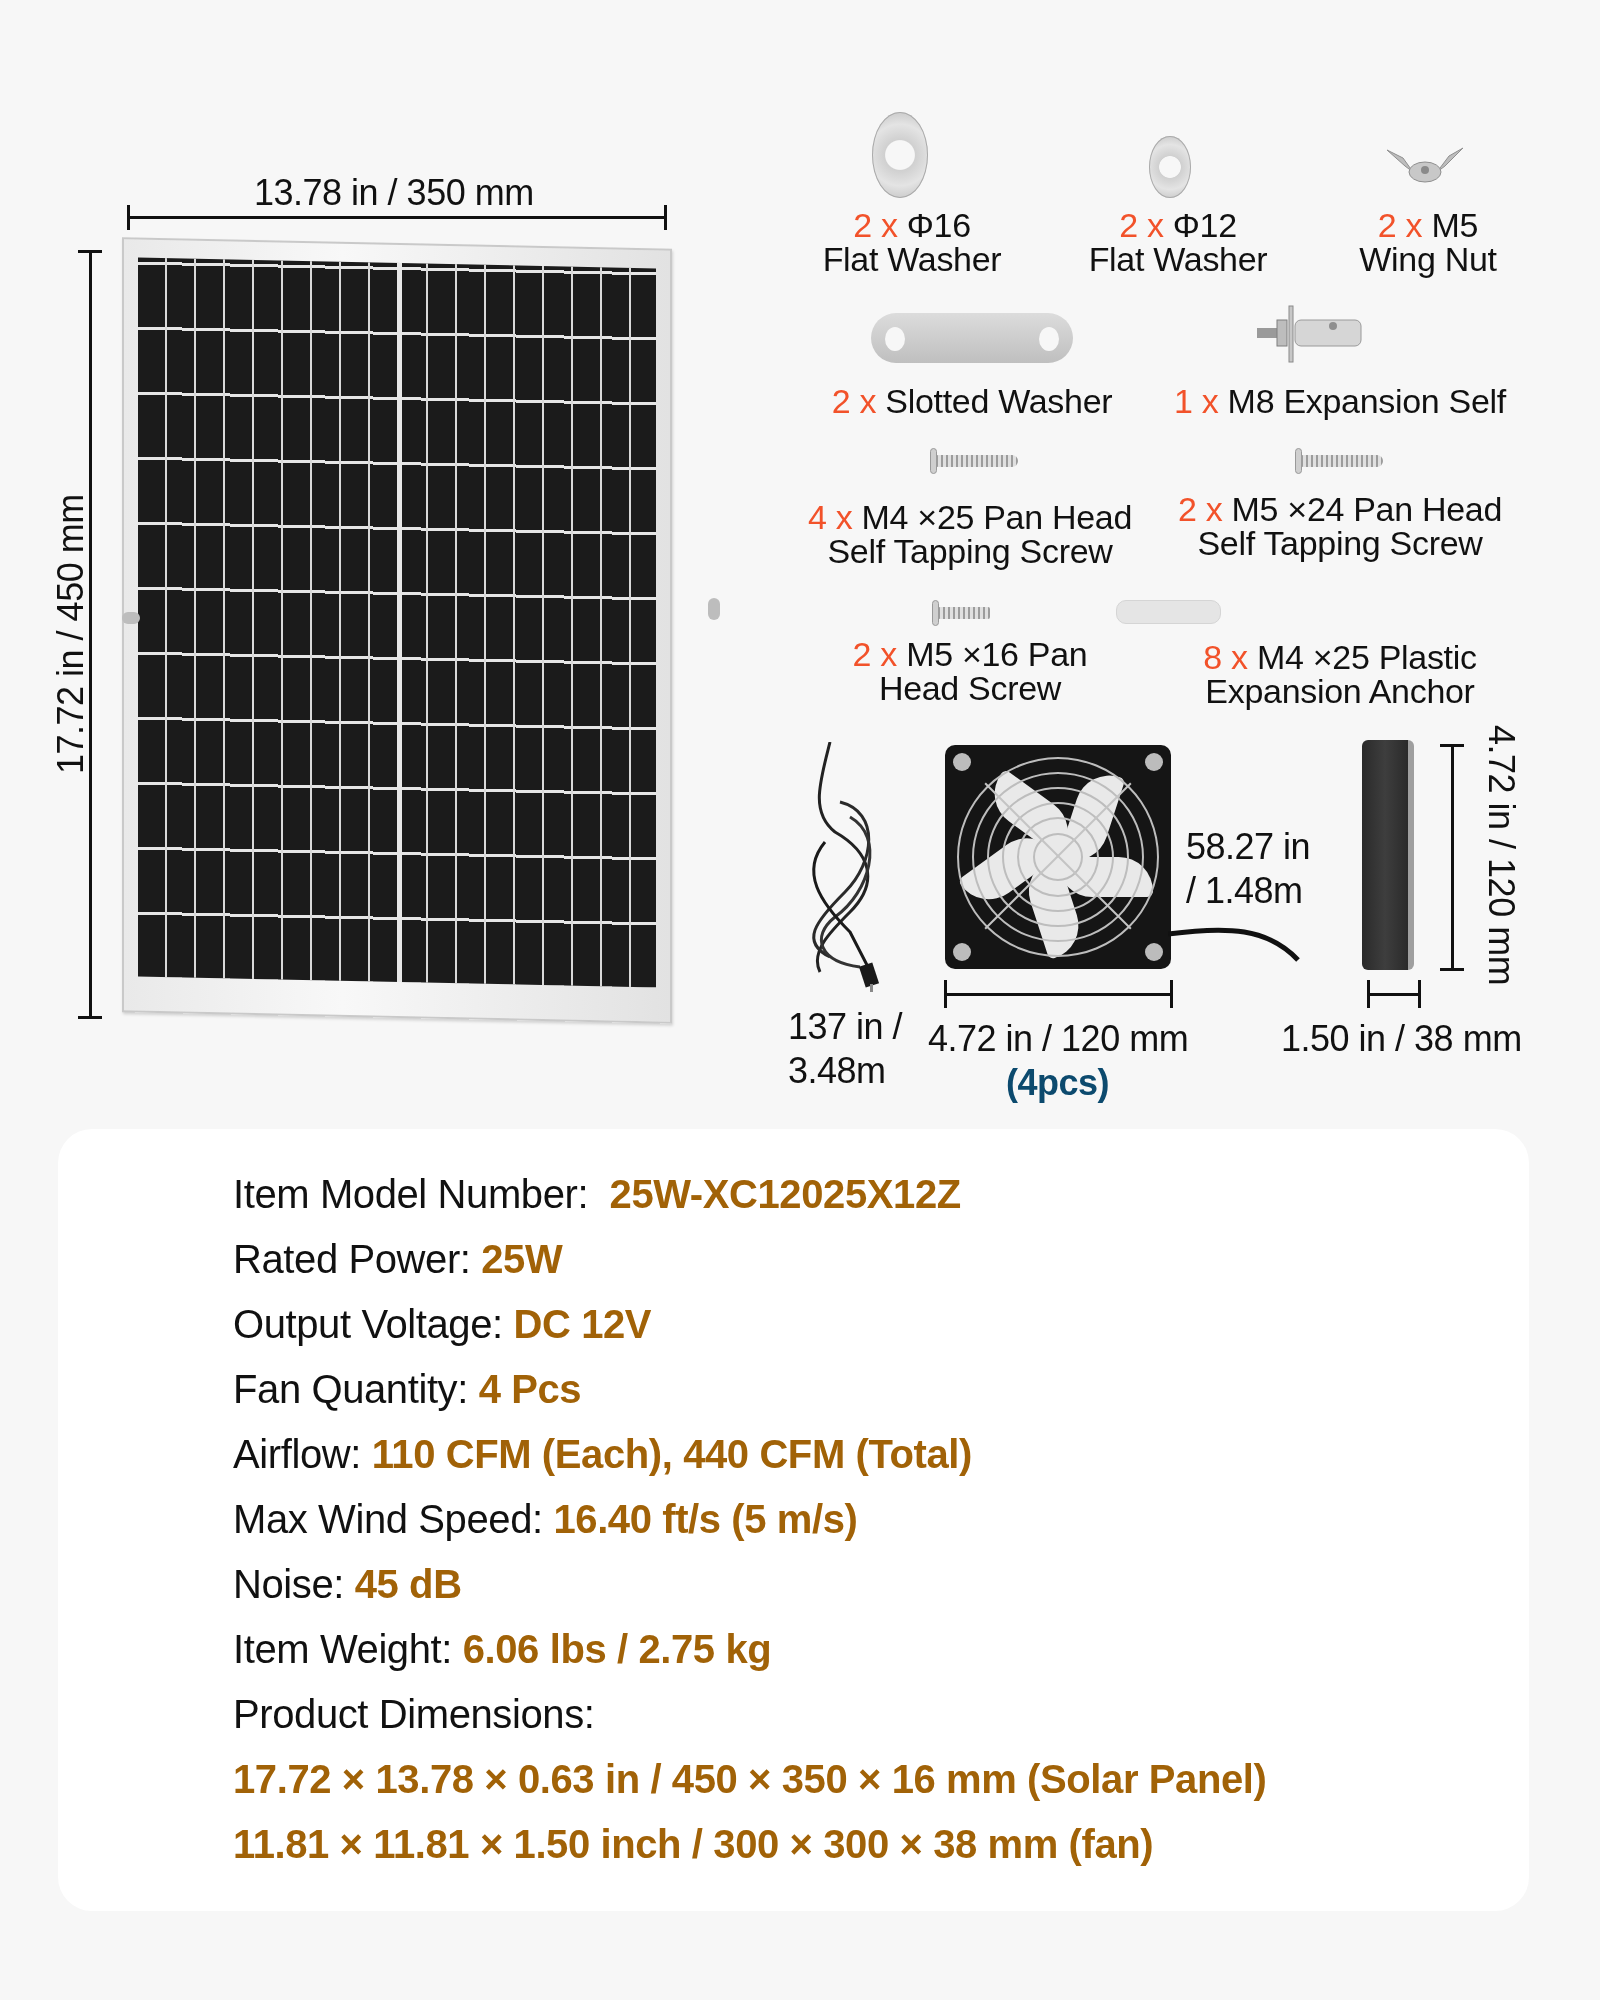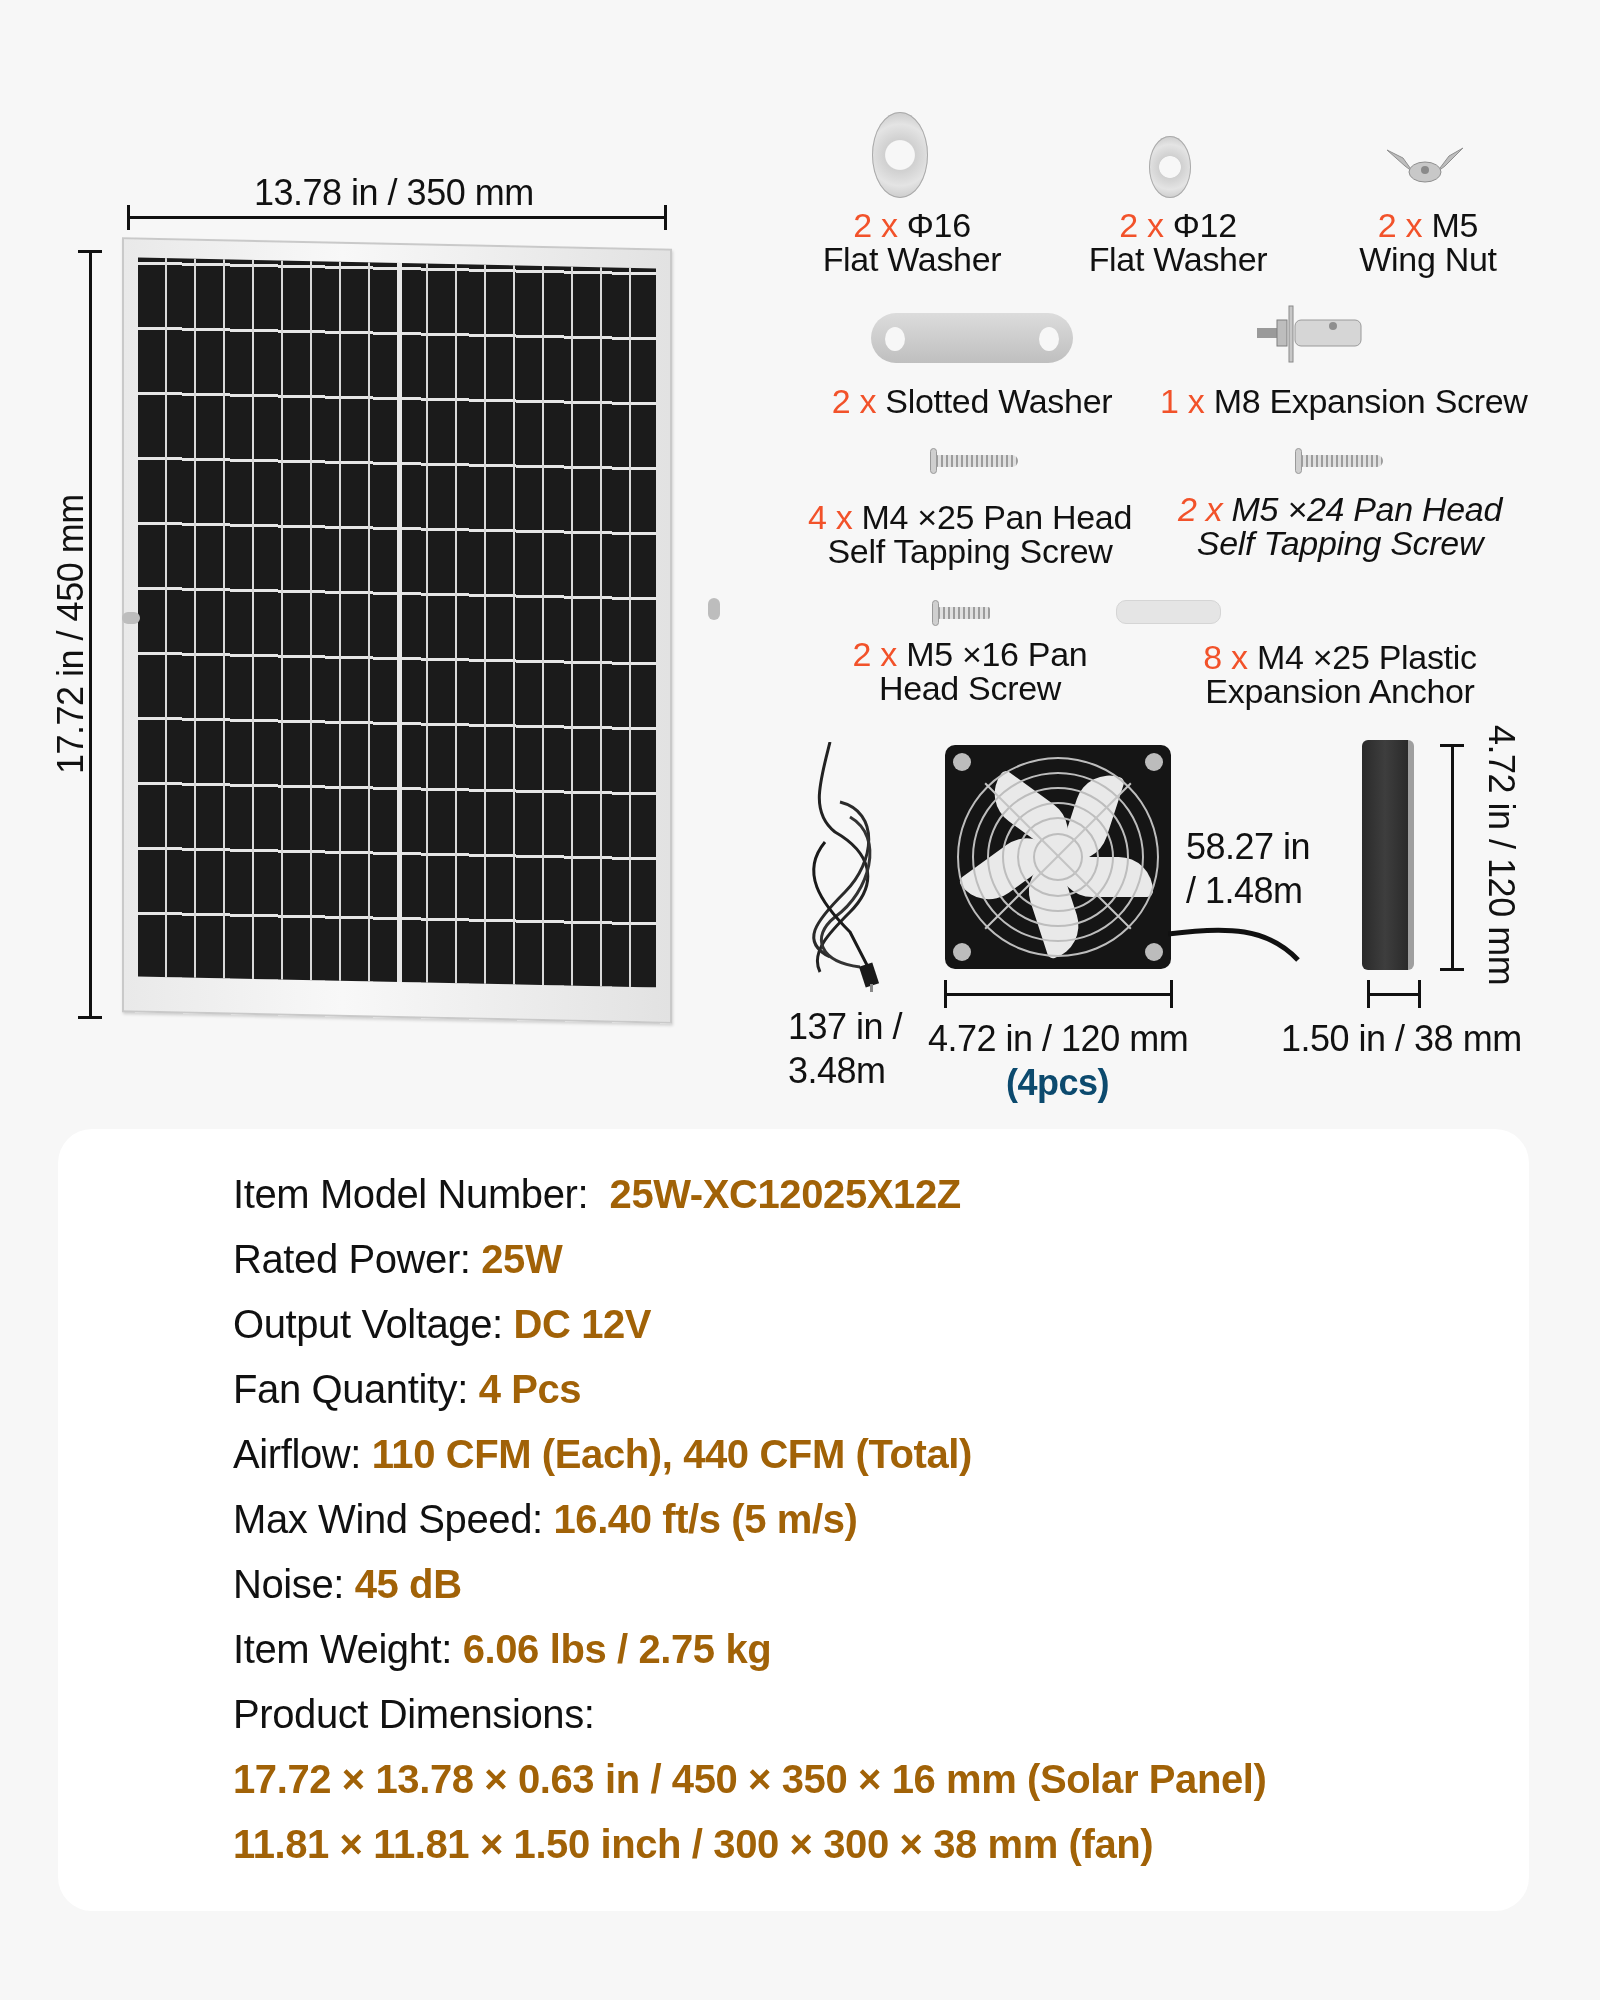--- a/index.html
+++ b/index.html
@@ -176,34 +176,34 @@
     <svg width="110" height="64" viewBox="0 0 110 64">
       <rect x="2" y="26" width="22" height="10" fill="#9a9a9a"></rect>
       <rect x="22" y="18" width="10" height="26" fill="#bdbdbd" stroke="#7f7f7f"></rect>
       <rect x="34" y="4" width="4" height="56" fill="#c7c7c7" stroke="#8a8a8a"></rect>
       <rect x="40" y="18" width="66" height="26" rx="6" fill="#d6d6d6" stroke="#9a9a9a"></rect>
       <circle cx="78" cy="24" r="4" fill="#8f8f8f"></circle>
     </svg>
   </div>
   <div class="acc-label" style="left:1160px; top:384px; width:360px;">
     <span class="orange">1 x</span>
-    <span>M8 Expansion Screw</span>
+    <span>M8 Expansion Self</span>
   </div>
 
   <div class="screw-head" style="left:930px; top:448px;"></div>
   <div class="screw" style="left:936px; top:455px; width:82px;"></div>
   <div class="acc-label" style="left:790px; top:500px; width:360px;">
     <span class="orange">4 x</span>
     <span>M4 ×25 Pan Head</span><br>
     <span>Self Tapping Screw</span>
   </div>
 
   <div class="screw-head" style="left:1295px; top:448px;"></div>
   <div class="screw" style="left:1301px; top:455px; width:82px;"></div>
-  <div class="acc-label" style="left:1160px; top:492px; width:360px;font-style:italic;">
+  <div class="acc-label" style="left:1160px; top:492px; width:360px;">
     <span class="orange">2 x</span>
     <span>M5 ×24 Pan Head</span><br>
     <span>Self Tapping Screw</span>
   </div>
 
   <div class="screw-head" style="left:932px; top:600px;"></div>
   <div class="screw" style="left:938px; top:607px; width:52px; border-radius:2px;"></div>
   <div class="acc-label" style="left:790px; top:637px; width:360px;">
     <span class="orange">2 x</span>
     <span>M5 ×16 Pan</span><br>

